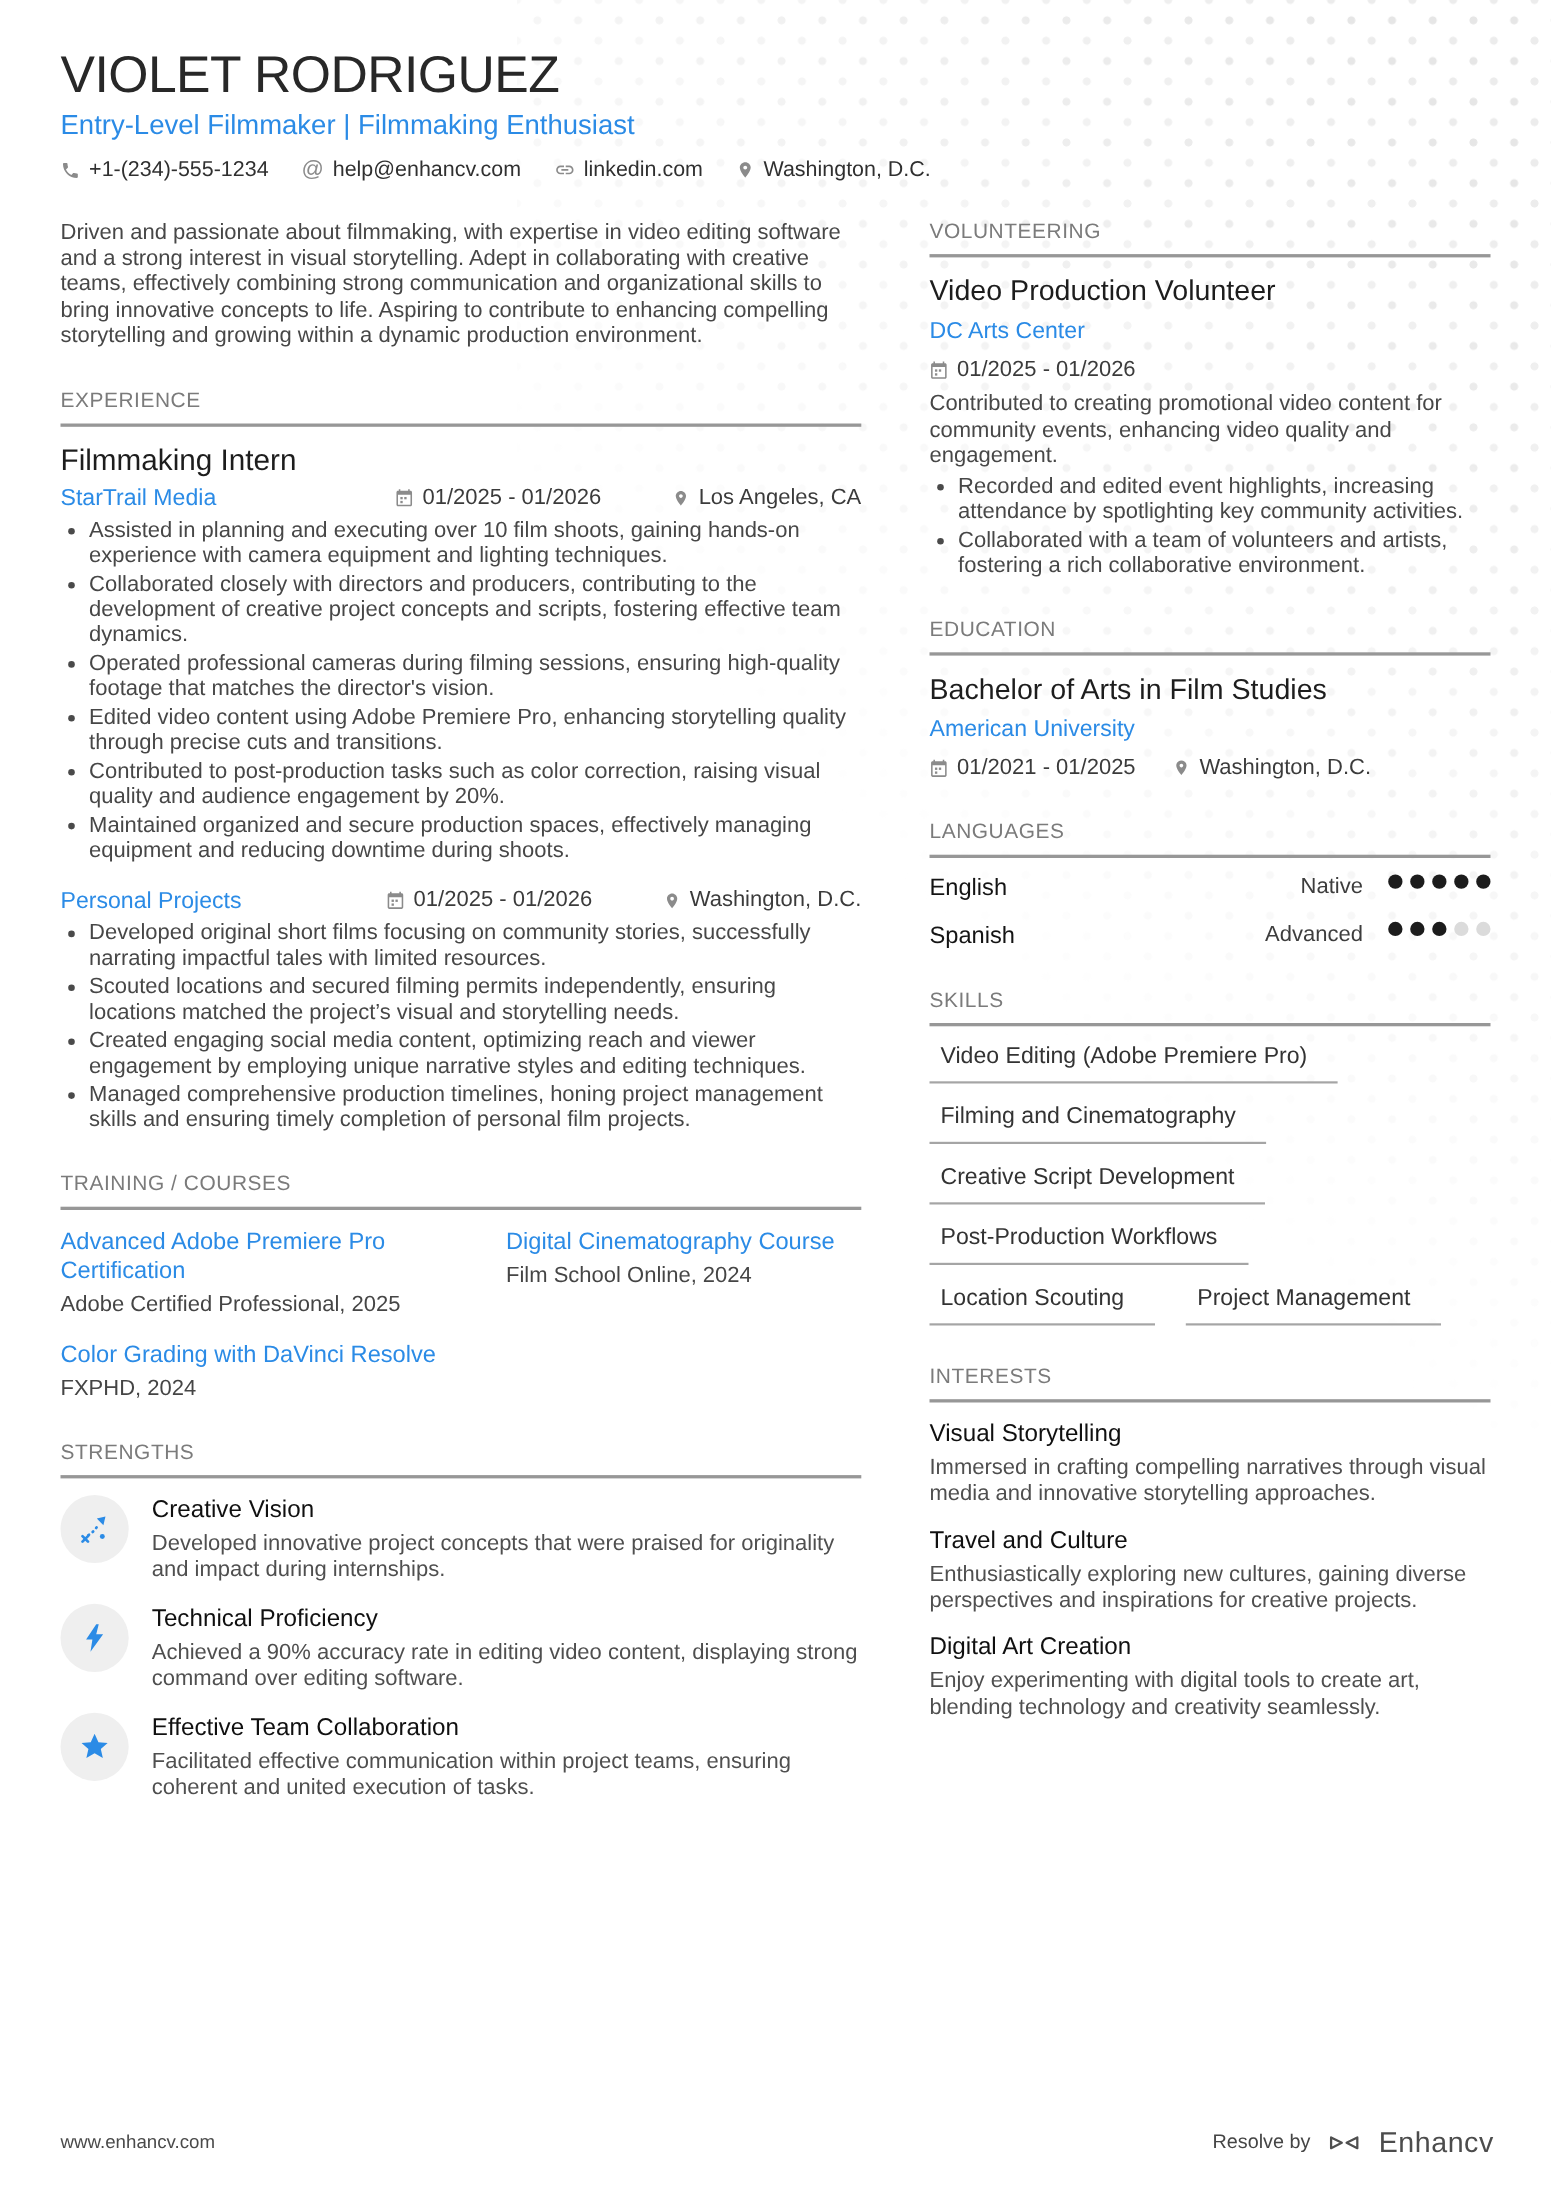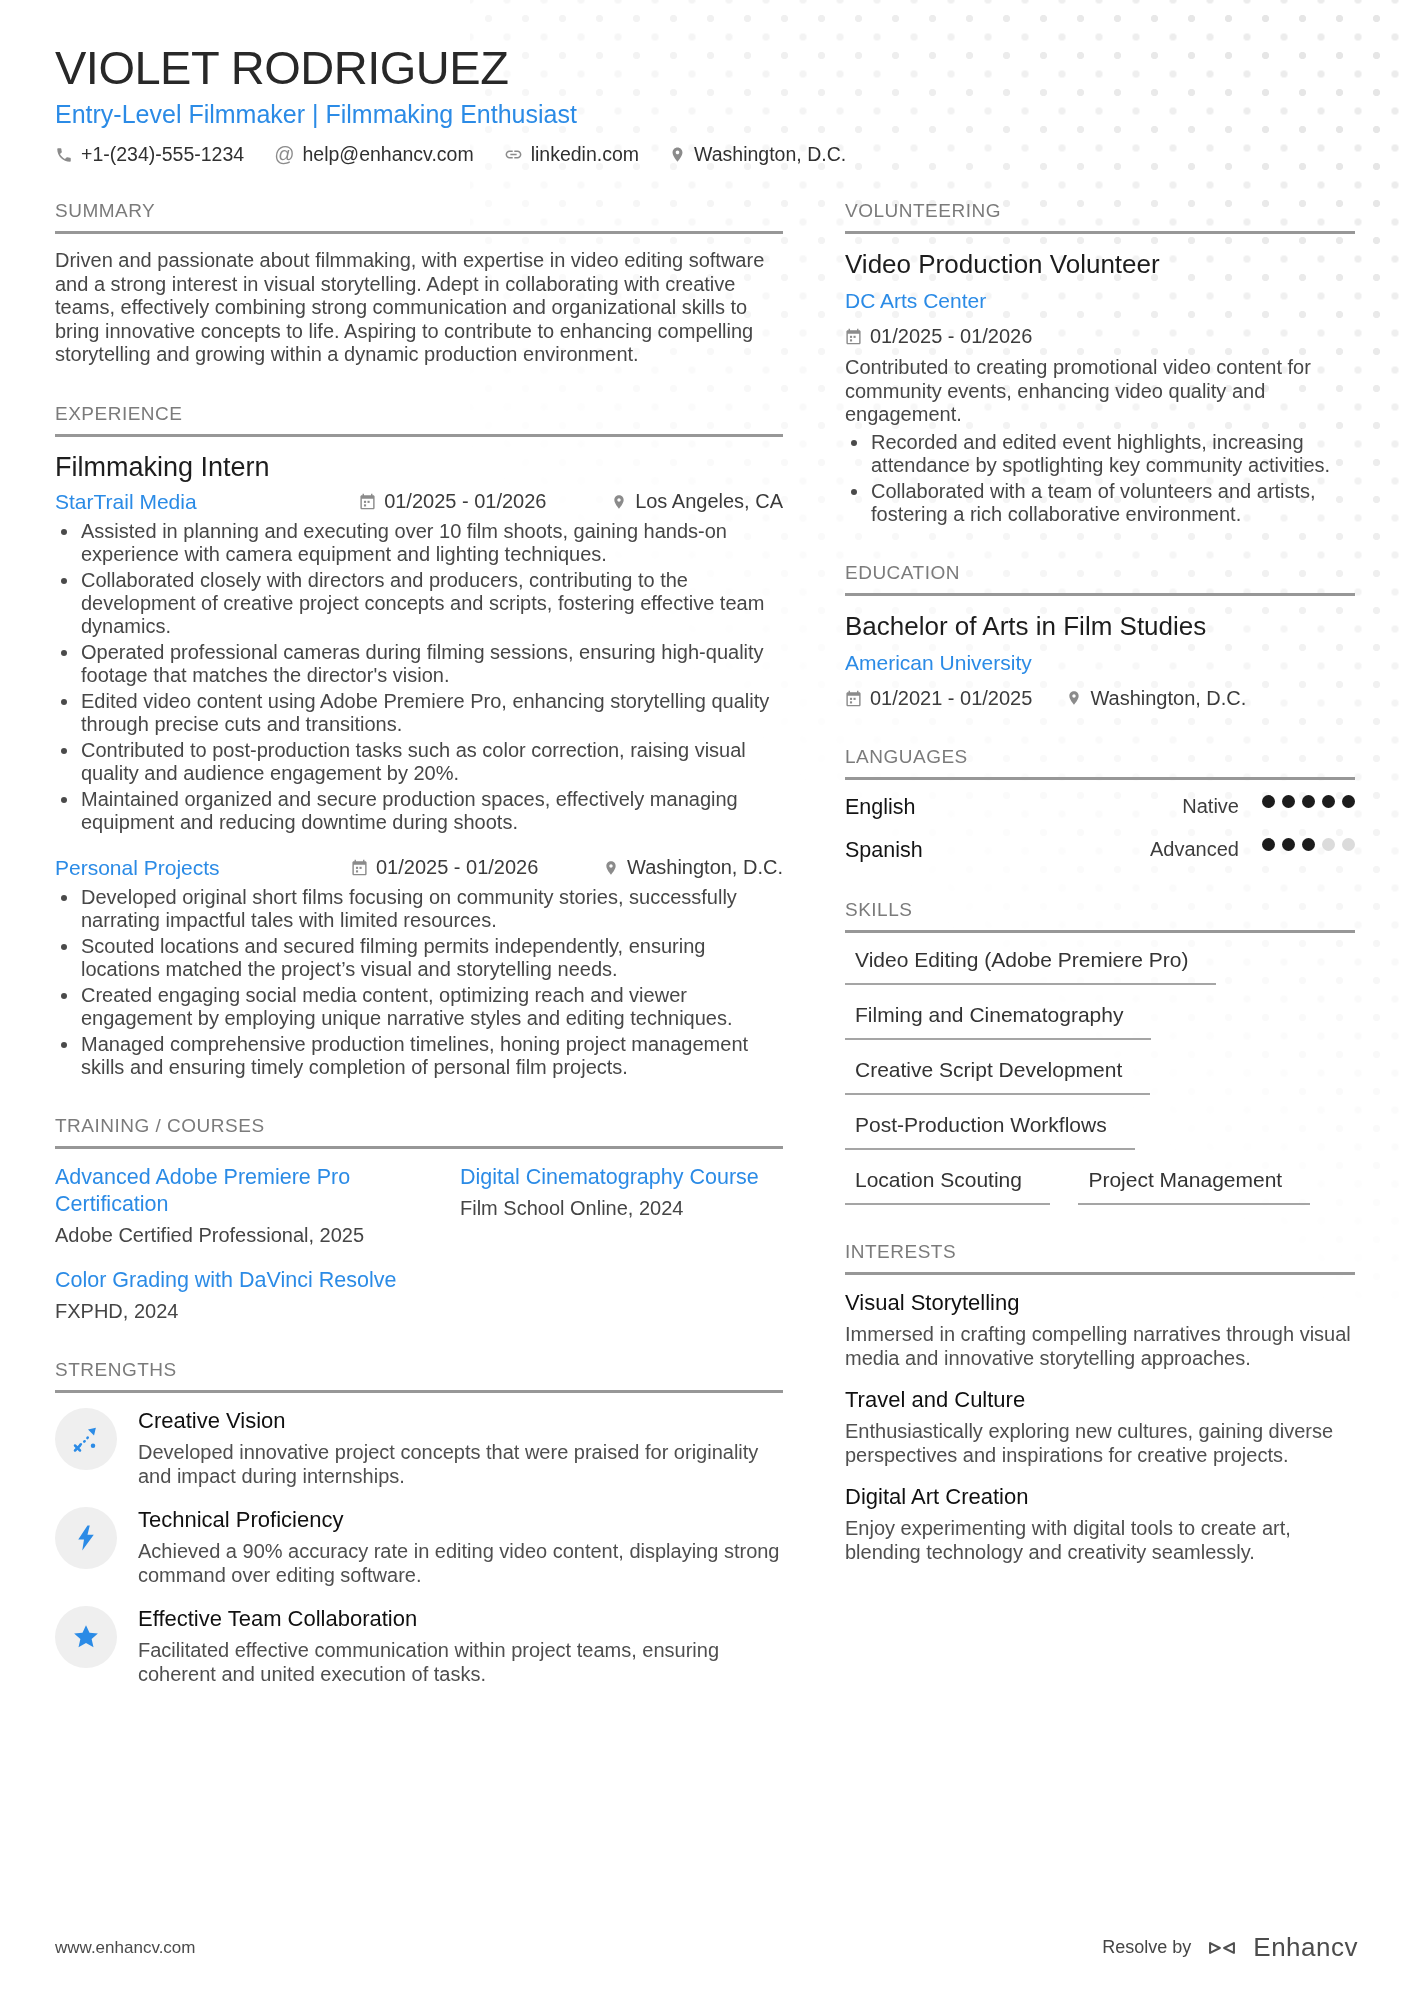--- a/index.html
+++ b/index.html
@@ -124,21 +124,20 @@
           <span>Washington, D.C.</span>
         </span>
       </div>
     </header>
 
     <div class="columns">
 
       <div class="col-left">
 
         <section>
-          <h2 class="sec-h">SUMMARY</h2>
           <p class="body-text">Driven and passionate about filmmaking, with expertise in video editing software and a strong interest in visual storytelling. Adept in collaborating with creative teams, effectively combining strong communication and organizational skills to bring innovative concepts to life. Aspiring to contribute to enhancing compelling storytelling and growing within a dynamic production environment.</p>
         </section>
 
         <section>
           <h2 class="sec-h">EXPERIENCE</h2>
 
           <div class="job">
             <h3 class="item-title">Filmmaking Intern</h3>
             <div class="meta-row">
               <a class="link company" href="#">StarTrail Media</a>

